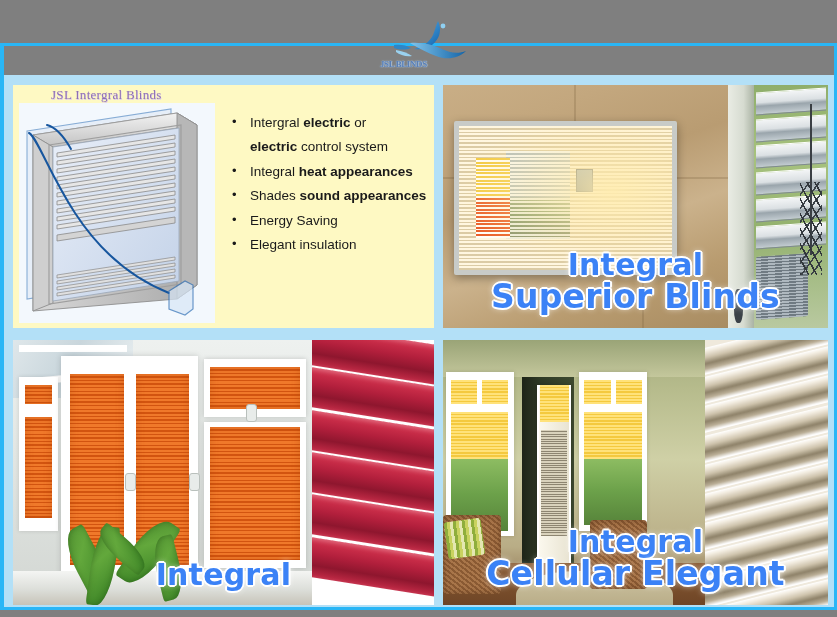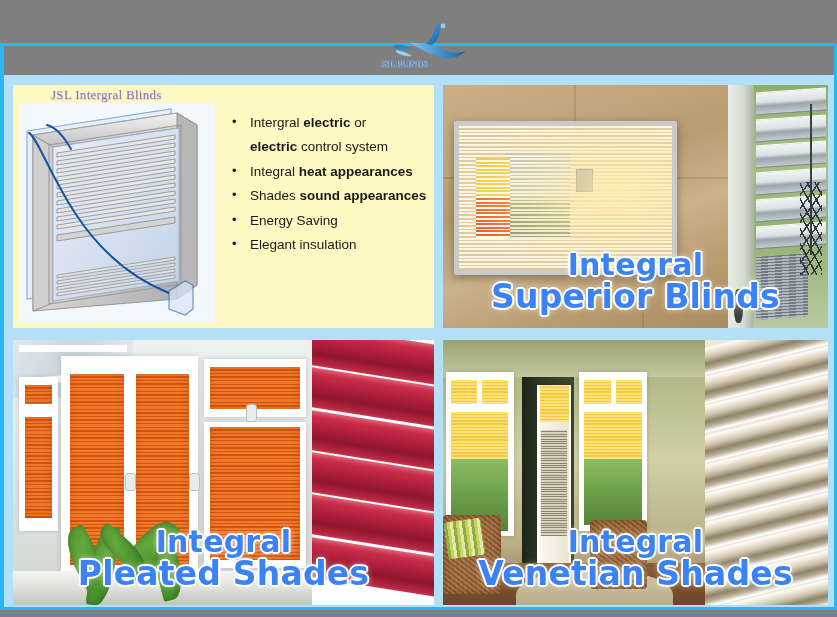--- a/index.html
+++ b/index.html
@@ -633,21 +633,20 @@
           <div class="plt-fold" style="top:14%;transform:skewY(9deg)"></div>
           <div class="plt-fold" style="top:30%;transform:skewY(9deg)"></div>
           <div class="plt-fold" style="top:46%;transform:skewY(9deg)"></div>
           <div class="plt-fold" style="top:62%;transform:skewY(9deg)"></div>
           <div class="plt-fold" style="top:78%;transform:skewY(9deg)"></div>
         </div>
       </div>
 
       <div class="caption cap-pleated">
         <span class="l1">Integral</span>
-        <span class="l2">Pleated Shades</span>
       </div>
     </div>
 
     <div class="panel photo-panel">
       <div class="photo-inner">
 
         <div class="photo-main cel-main">
           <div class="cel-ceiling"></div>
 
           <div class="cel-win" style="left:1%;top:12%;width:26%;height:62%"></div>
@@ -683,18 +682,18 @@
           <div class="cel-cell-row" style="top:52%;transform:skewY(-14deg)"></div>
           <div class="cel-cell-row" style="top:63%;transform:skewY(-14deg)"></div>
           <div class="cel-cell-row" style="top:74%;transform:skewY(-14deg)"></div>
           <div class="cel-cell-row" style="top:85%;transform:skewY(-14deg)"></div>
           <div class="cel-cell-row" style="top:96%;transform:skewY(-14deg)"></div>
         </div>
       </div>
 
       <div class="caption cap-cellular">
         <span class="l1">Integral</span>
-        <span class="l2">Venetian Shades</span>
+        <span class="l2">Cellular Elegant</span>
       </div>
     </div>
 
   </div>
 </div>
 
 </body></html>

